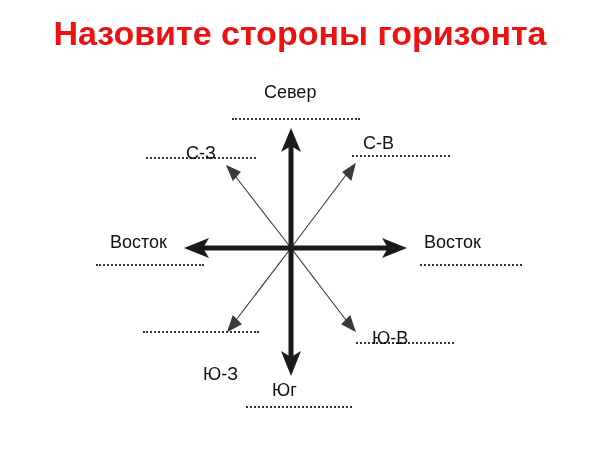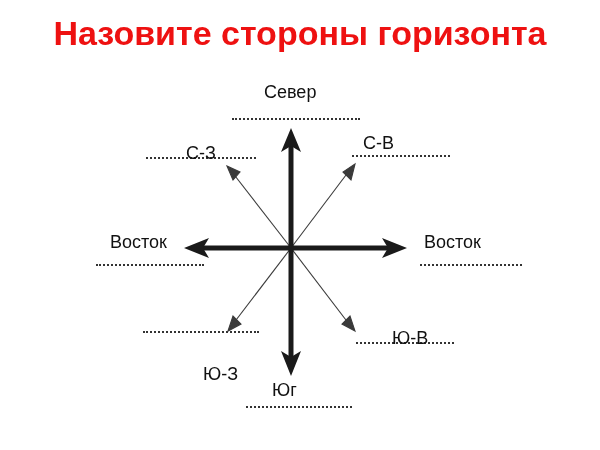--- a/index.html
+++ b/index.html
@@ -76,21 +76,21 @@
 
   #lbl-zapad   { left: 110px; top: 232px; }
   #dot-zapad   { left: 96px;  top: 264px; width: 108px; }
 
   #lbl-vostok  { left: 424px; top: 232px; }
   #dot-vostok  { left: 420px; top: 264px; width: 102px; }
 
   #lbl-yz      { left: 203px; top: 352px; margin-top: 12px; }
   #dot-yz      { left: 143px; top: 331px; width: 116px; }
 
-  #lbl-yv      { left: 392px; top: 328px; }
+  #lbl-yv      { left: 372px; top: 328px; }
   #dot-yv      { left: 356px; top: 342px; width: 98px; }
 
   #lbl-yug     { left: 272px; top: 380px; }
   #dot-yug     { left: 246px; top: 406px; width: 106px; }
 </style>
 </head>
 <body>
 
 <div id="slide">
 

